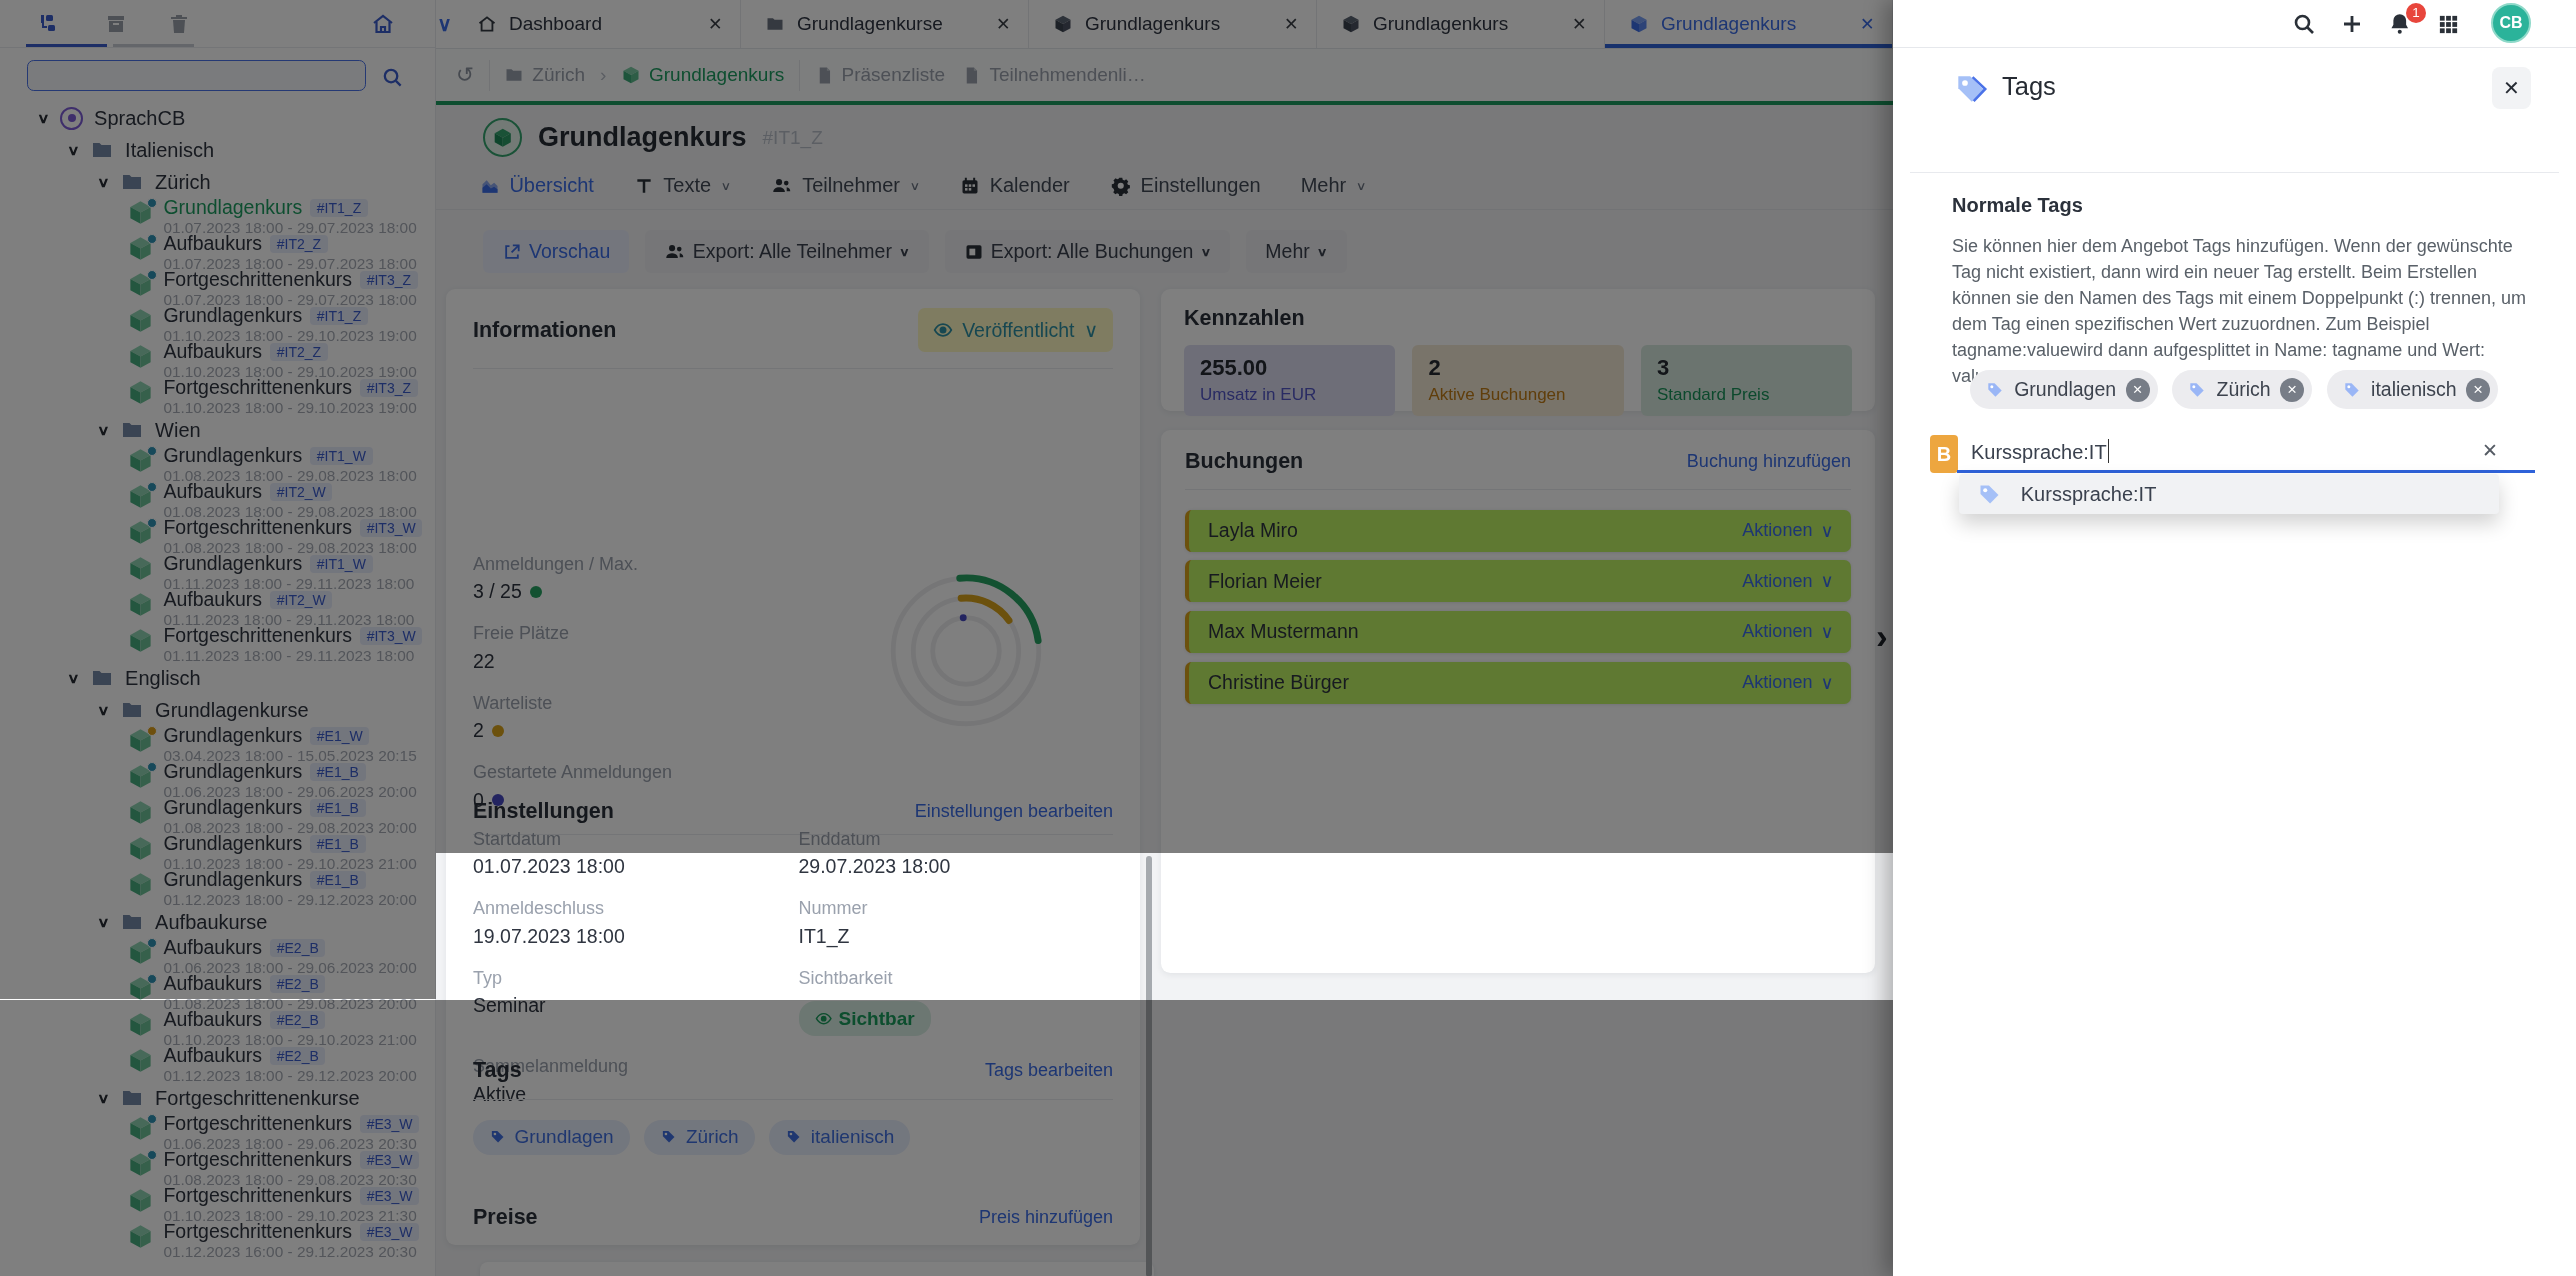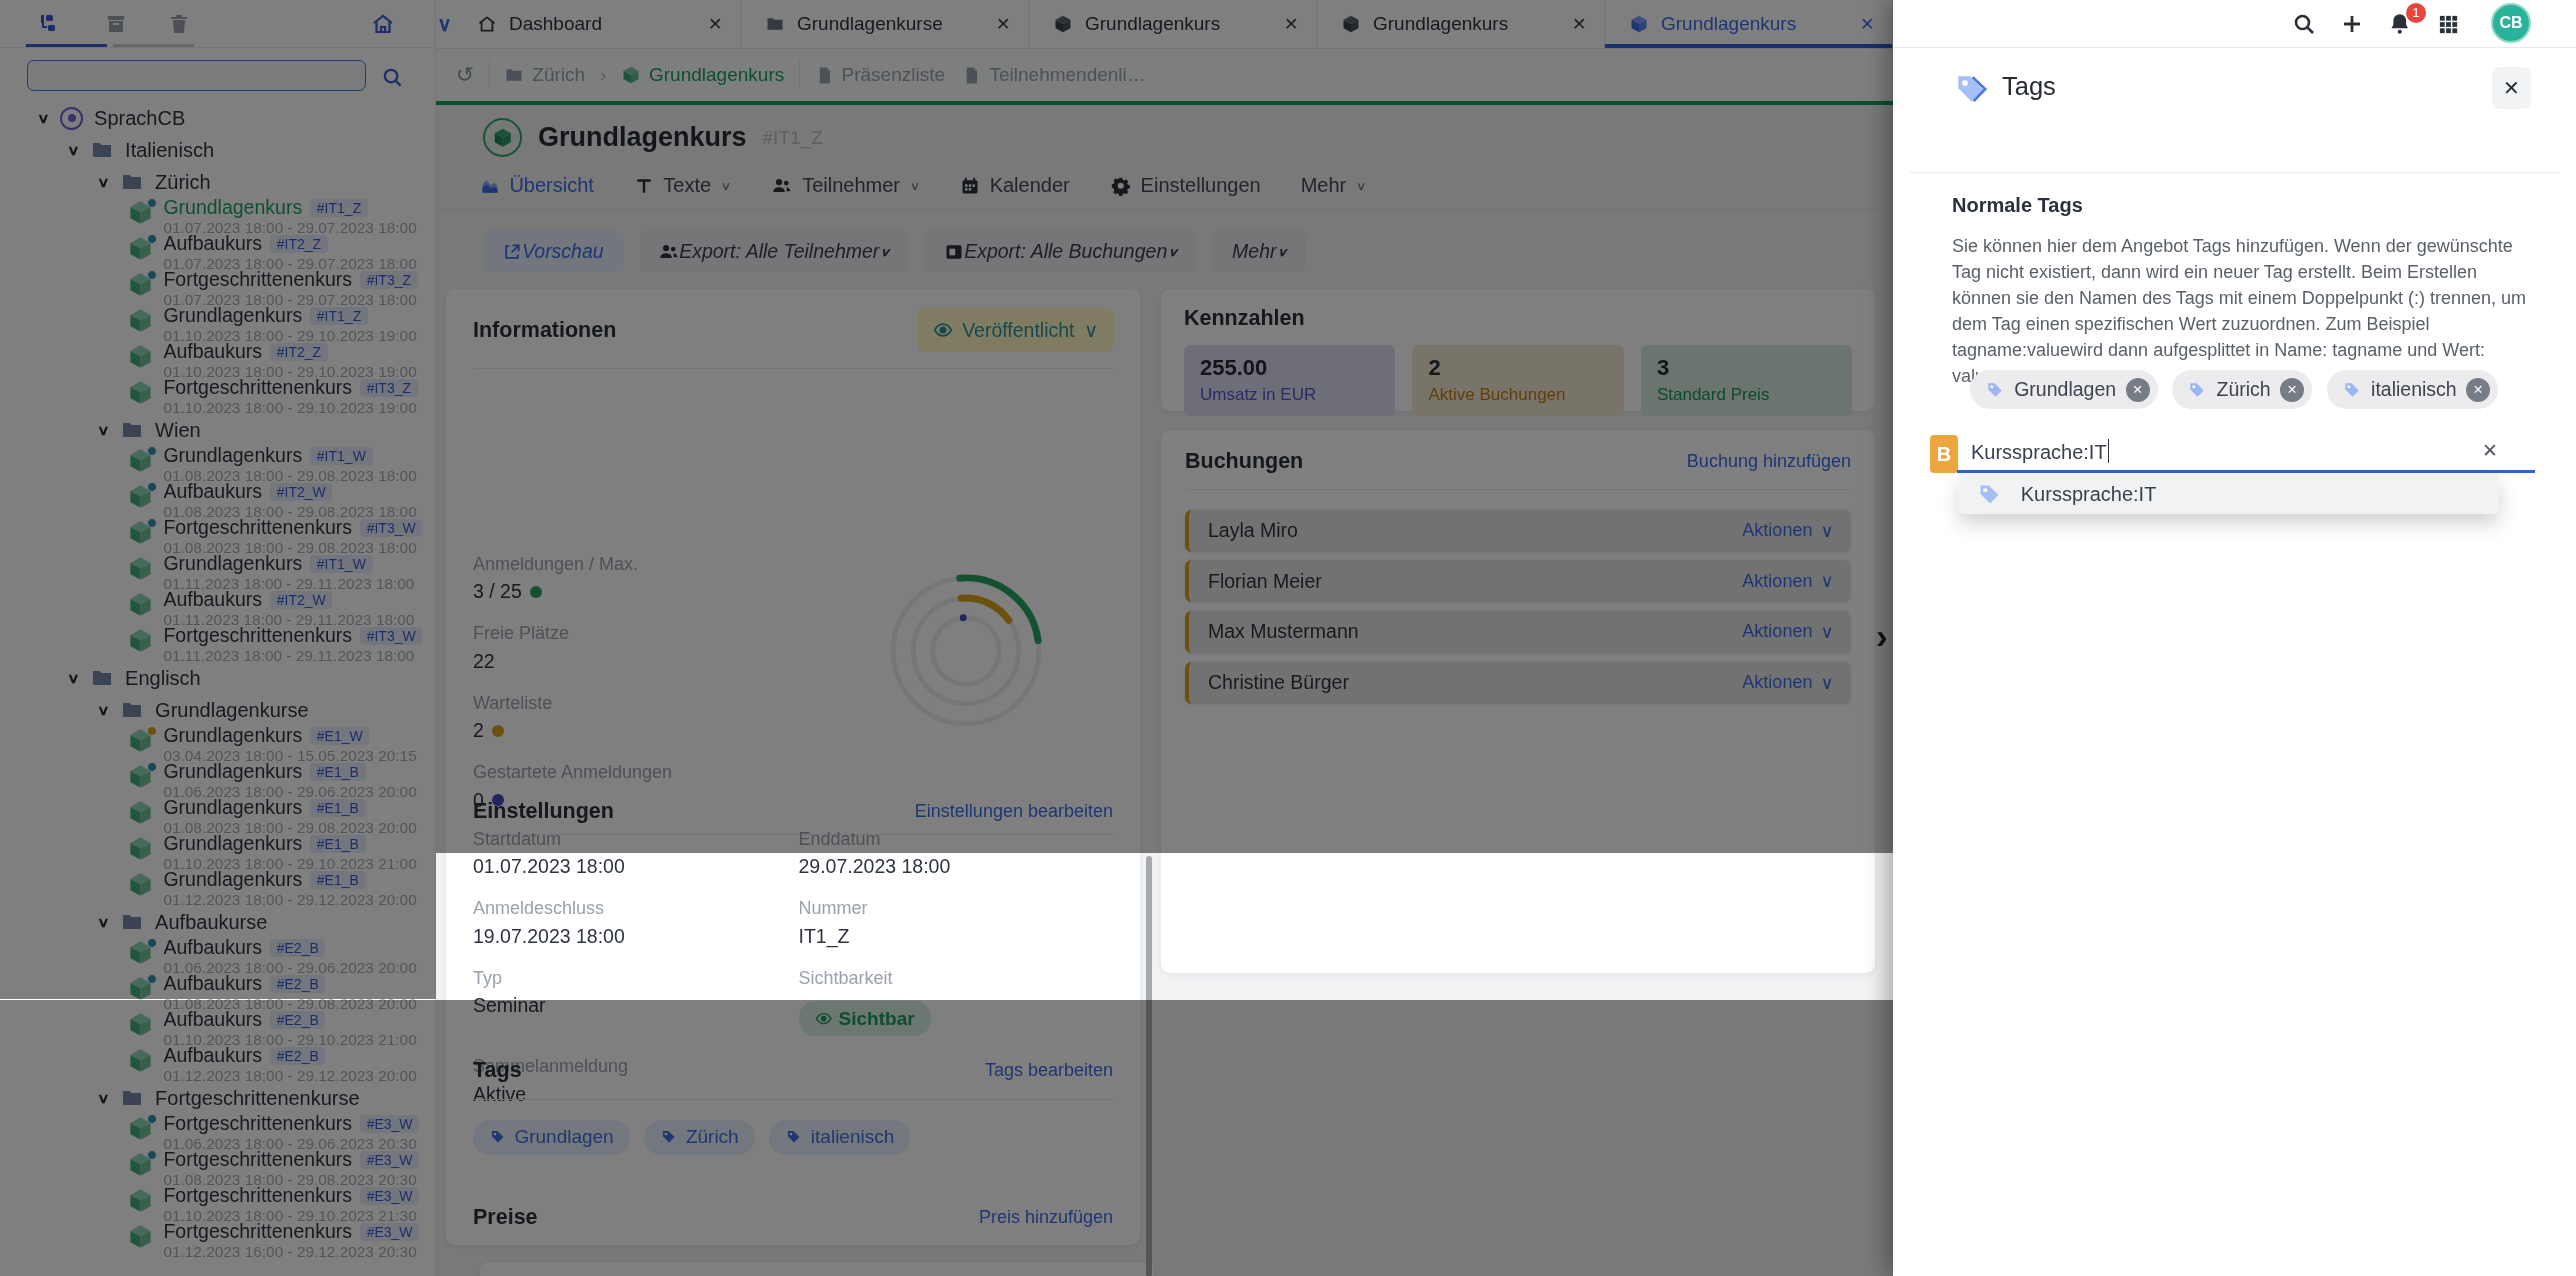--- a/index.html
+++ b/index.html
@@ -51,21 +51,21 @@
   .pg-head{position:absolute;left:47px;top:13.4px;display:flex;align-items:center;gap:16px;}
   .pg-circ{width:39px;height:39px;border:2px solid #35a46f;background:#e6f4ec;border-radius:50%;display:flex;align-items:center;justify-content:center;}
   .pg-title{font-size:27px;font-weight:bold;color:#272c35;}
   .pg-code{font-size:19px;color:#b9bfc9;}
   .pg-tabs{position:absolute;left:44px;top:66px;display:flex;gap:40px;align-items:center;height:29.5px;}
   .ptab{display:flex;align-items:center;gap:9.4px;font-size:20px;color:#434a57;cursor:pointer;white-space:nowrap;}
   .ptab.active{color:#3b6ce7;}
   .ptab .chev{font-size:14.8px;color:#70778333;color:#6a7280;transform:scaleY(.8);}
   .main-div{position:absolute;left:0;top:104px;width:100%;height:0.7px;background:#e5e7eb;}
   .toolbar{position:absolute;left:47px;top:125px;display:flex;gap:16px;}
-  .btn{height:43px;display:flex;align-items:center;gap:0;padding:0 19px;border-radius:6px;font-size:19.5px;cursor:pointer;white-space:nowrap;font-style:italic;}
+  .btn{height:43px;display:flex;align-items:center;gap:7px;padding:0 19px;border-radius:6px;font-size:19.5px;cursor:pointer;white-space:nowrap;}
   .btn.primary{background:#e9edfb;color:#3b6ce7;}
   .btn.plain{background:#ededf0;color:#3a414e;}
   .btn .chev{font-size:14.8px;font-weight:bold;transform:scaleY(.8);}
   .card{position:absolute;background:#fff;border-radius:9.4px;box-shadow:0 1.3px 6.7px rgba(40,50,70,.08);}
   .leftcard{left:10px;top:184px;width:694px;height:956px;overflow:hidden;}
   .sec-h{display:flex;align-items:center;justify-content:space-between;padding:19px 27px 0 27px;}
   .sec-title{font-size:21.5px;font-weight:bold;color:#2b313b;}
   .sec-link{font-size:18px;color:#3b6ce7;cursor:pointer;}
   .divider{height:0.7px;background:#e8eaee;margin:16px 27px 0 27px;}
   .status-btn{display:flex;align-items:center;gap:9.4px;background:#fef9c3;color:#2e8fa3;font-size:19.5px;border-radius:6.7px;padding:10.7px 14.8px;cursor:pointer;}
@@ -82,21 +82,21 @@
   .chip-b{display:flex;align-items:center;gap:8px;background:#e7eefc;color:#3f6fe0;font-size:19px;border-radius:17.4px;height:35px;padding:0 16px;cursor:pointer;}
   .preise-sec{position:absolute;left:0;top:916px;width:100%;}
   .peek{position:absolute;left:44px;top:1157px;width:674px;height:15.4px;background:#fff;border-radius:8px 8px 0 0;box-shadow:0 1.3px 5.4px rgba(40,50,70,.1);}
   .kpi-card{left:725px;top:184px;width:714px;height:122px;}
   .stats{display:flex;gap:17.4px;padding:13.4px 23px 0 23px;}
   .stat{flex:1;border-radius:6px;padding:10.7px 16px;}
   .stat .v{font-size:22px;font-weight:bold;color:#262b33;}
   .stat .l{font-size:17px;margin-top:4px;}
   .book-card{left:725px;top:325px;width:714px;height:543px;}
   .book-rows{padding:10.7px 24px 0 24px;}
-  .brow{position:relative;display:flex;align-items:center;justify-content:space-between;height:42px;margin-bottom:8.7px;background:#e5e5e5;border-left:4.7px solid #d9a21b;border-radius:6.7px;box-shadow:0 0.7px 3.4px rgba(40,50,70,.12);padding:0 17.4px 0 19px;cursor:pointer;}
+  .brow{position:relative;display:flex;align-items:center;justify-content:space-between;height:42px;margin-bottom:8.7px;background:#bef264;border-left:4.7px solid #d9a21b;border-radius:6.7px;box-shadow:0 0.7px 3.4px rgba(40,50,70,.12);padding:0 17.4px 0 19px;cursor:pointer;}
   .brow .nm{font-size:19.5px;color:#2f3540;}
   .brow .ak{font-size:18px;color:#3b6ce7;display:flex;gap:8px;align-items:center;}
   .collapse{position:absolute;left:1440px;top:511px;font-size:35px;color:#20252c;font-weight:bold;cursor:pointer;}
   .mscroll{position:absolute;left:710px;top:751px;width:6px;height:421px;background:#a6aaaf;border-radius:3.4px;}
   
   .dim{position:absolute;background:rgba(0,0,0,.5);z-index:50;pointer-events:none;}
   .dim.top{left:0;top:0;width:1893px;height:853px;}
   .dim.side{left:0;top:853px;width:436px;height:146px;}
   .dim.bottom{left:0;top:1000px;width:1893px;height:277px;}
   

